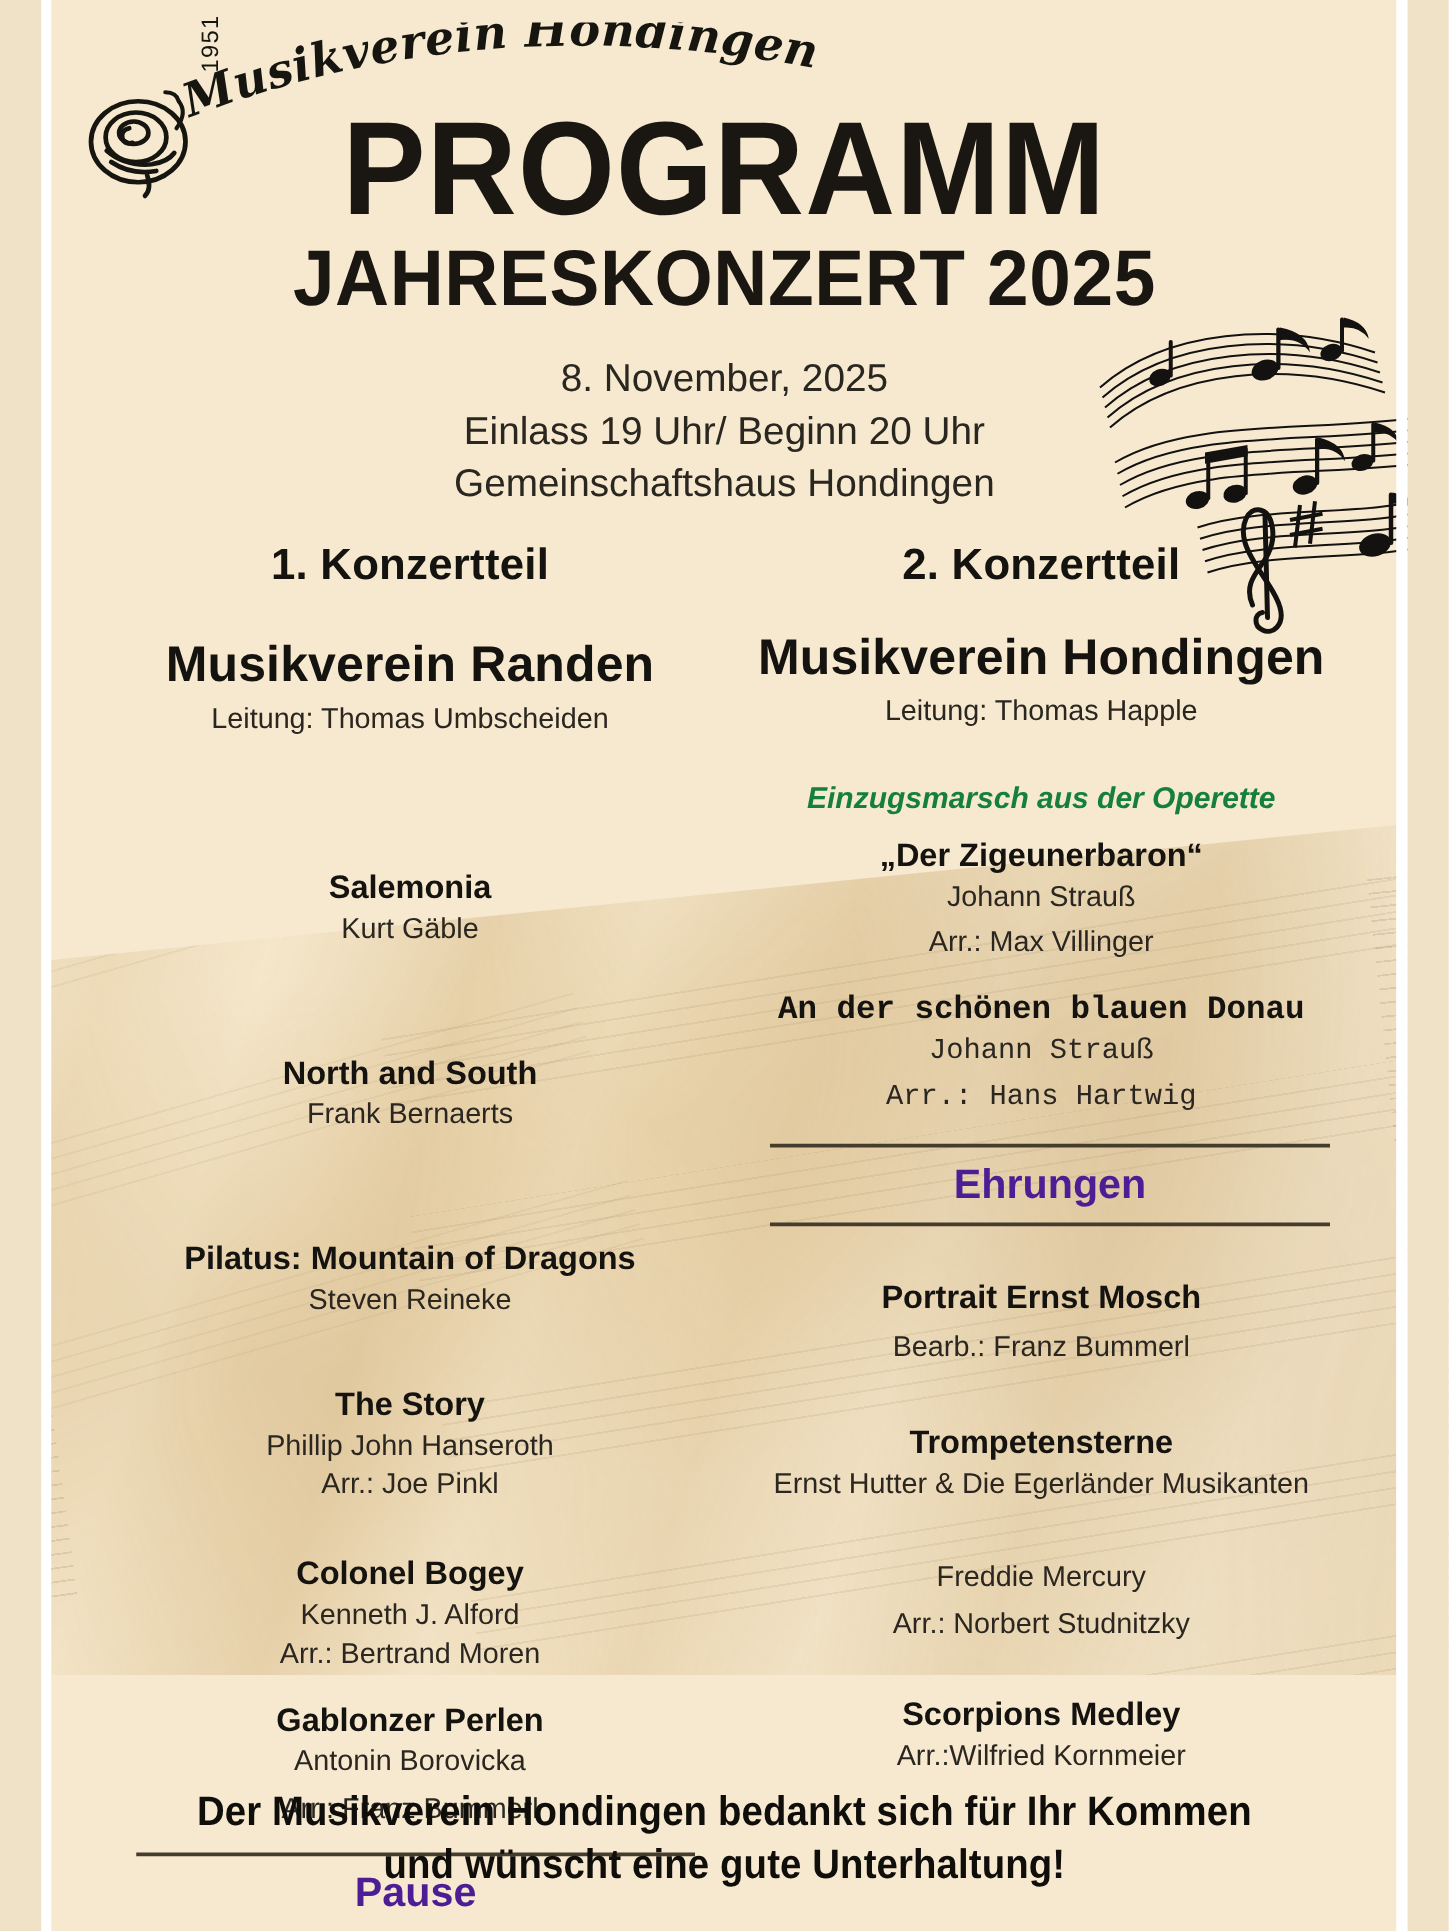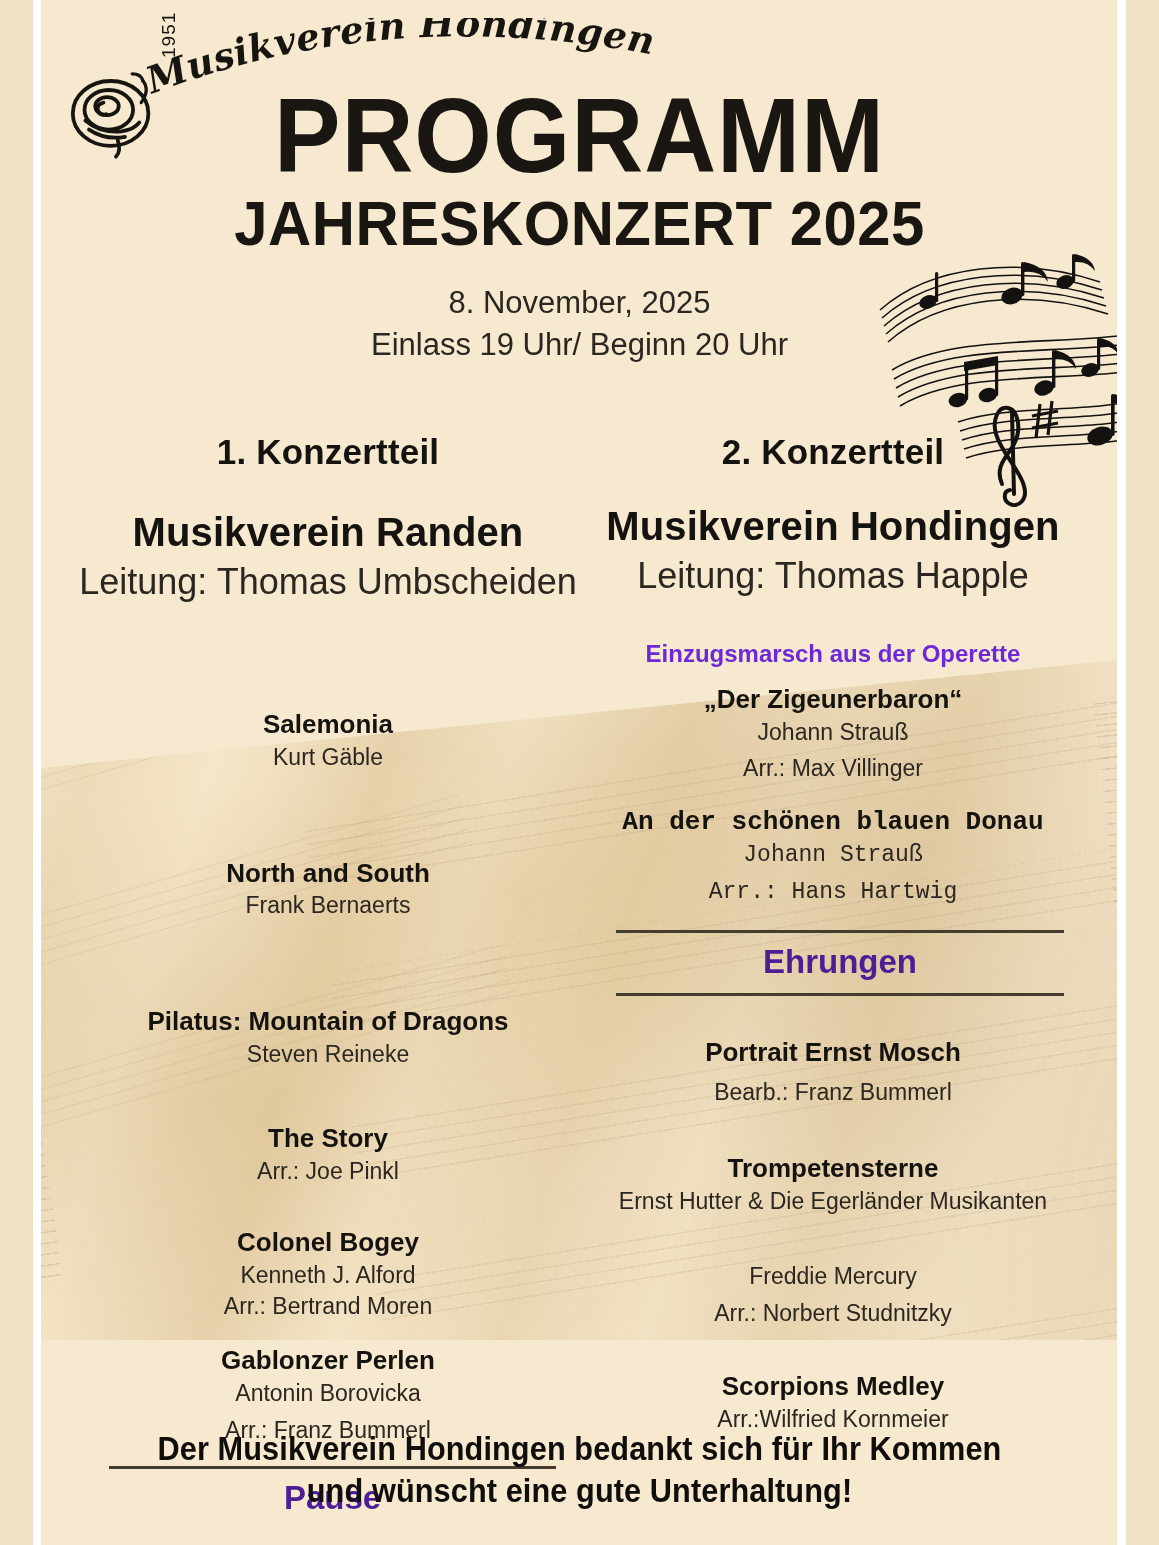--- a/index.html
+++ b/index.html
@@ -251,33 +251,34 @@
     text-align: center;
     font-size: 40px;
     font-weight: 700;
     letter-spacing: .1px;
     color: #15130f;
     margin: 38px 0 0 0;
   }
   .ensemble.tight { margin-top: 32px; }
   .conductor {
     text-align: center;
-    font-size: 36px;
+    font-size: 23px;
     font-weight: 400;
     color: #2a2620;
     margin: 6px 0 0 0;
   }
 
   .pieces { margin: 0; padding: 0; list-style: none; }
   .piece { text-align: center; }
   .piece .subtitle {
     font-size: 24px;
     font-weight: 700;
-    color: #6d28d9;
+    color: #15803d;
     line-height: 1.24;
+    font-style: italic;
   }
   .piece .name {
     font-size: 26px;
     font-weight: 700;
     color: #15130f;
     line-height: 1.3;
   }
   .piece .composer {
     font-size: 23px;
     font-weight: 400;
@@ -365,20 +366,21 @@
         </text>
       </svg>
     </div>
 
     <div class="title-main">PROGRAMM</div>
     <div class="title-sub">JAHRESKONZERT 2025</div>
 
     <div class="event-meta">
       <div>8. November, 2025</div>
       <div>Einlass 19 Uhr/ Beginn 20 Uhr</div>
+      <div>Gemeinschaftshaus Hondingen</div>
     </div>
 
     <svg class="notes-swirl" viewBox="0 0 300 280">
       <g stroke="#141210" fill="none" stroke-width="1.6">
 
         <g>
           <path d="M18 72 C70 26 160 18 238 44"></path>
           <path d="M20 80 C72 34 162 26 240 52"></path>
           <path d="M22 88 C74 42 164 34 242 60"></path>
           <path d="M24 96 C76 50 166 42 244 68"></path>
@@ -458,20 +460,21 @@
         <li class="piece" style="margin-top:84px;">
           <div class="name">North and South</div>
           <div class="composer">Frank Bernaerts</div>
         </li>
         <li class="piece" style="margin-top:84px;">
           <div class="name">Pilatus: Mountain of Dragons</div>
           <div class="composer">Steven Reineke</div>
         </li>
         <li class="piece" style="margin-top:52px;">
           <div class="name">The Story</div>
+          <div class="composer">Phillip John Hanseroth</div>
           <div class="arranger">Arr.: Joe Pinkl</div>
         </li>
         <li class="piece" style="margin-top:40px;">
           <div class="name">Colonel Bogey</div>
           <div class="composer">Kenneth J. Alford</div>
           <div class="arranger">Arr.: Bertrand Moren</div>
         </li>
         <li class="piece" style="margin-top:22px;">
           <div class="name">Gablonzer Perlen</div>
           <div class="composer">Antonin Borovicka</div>

